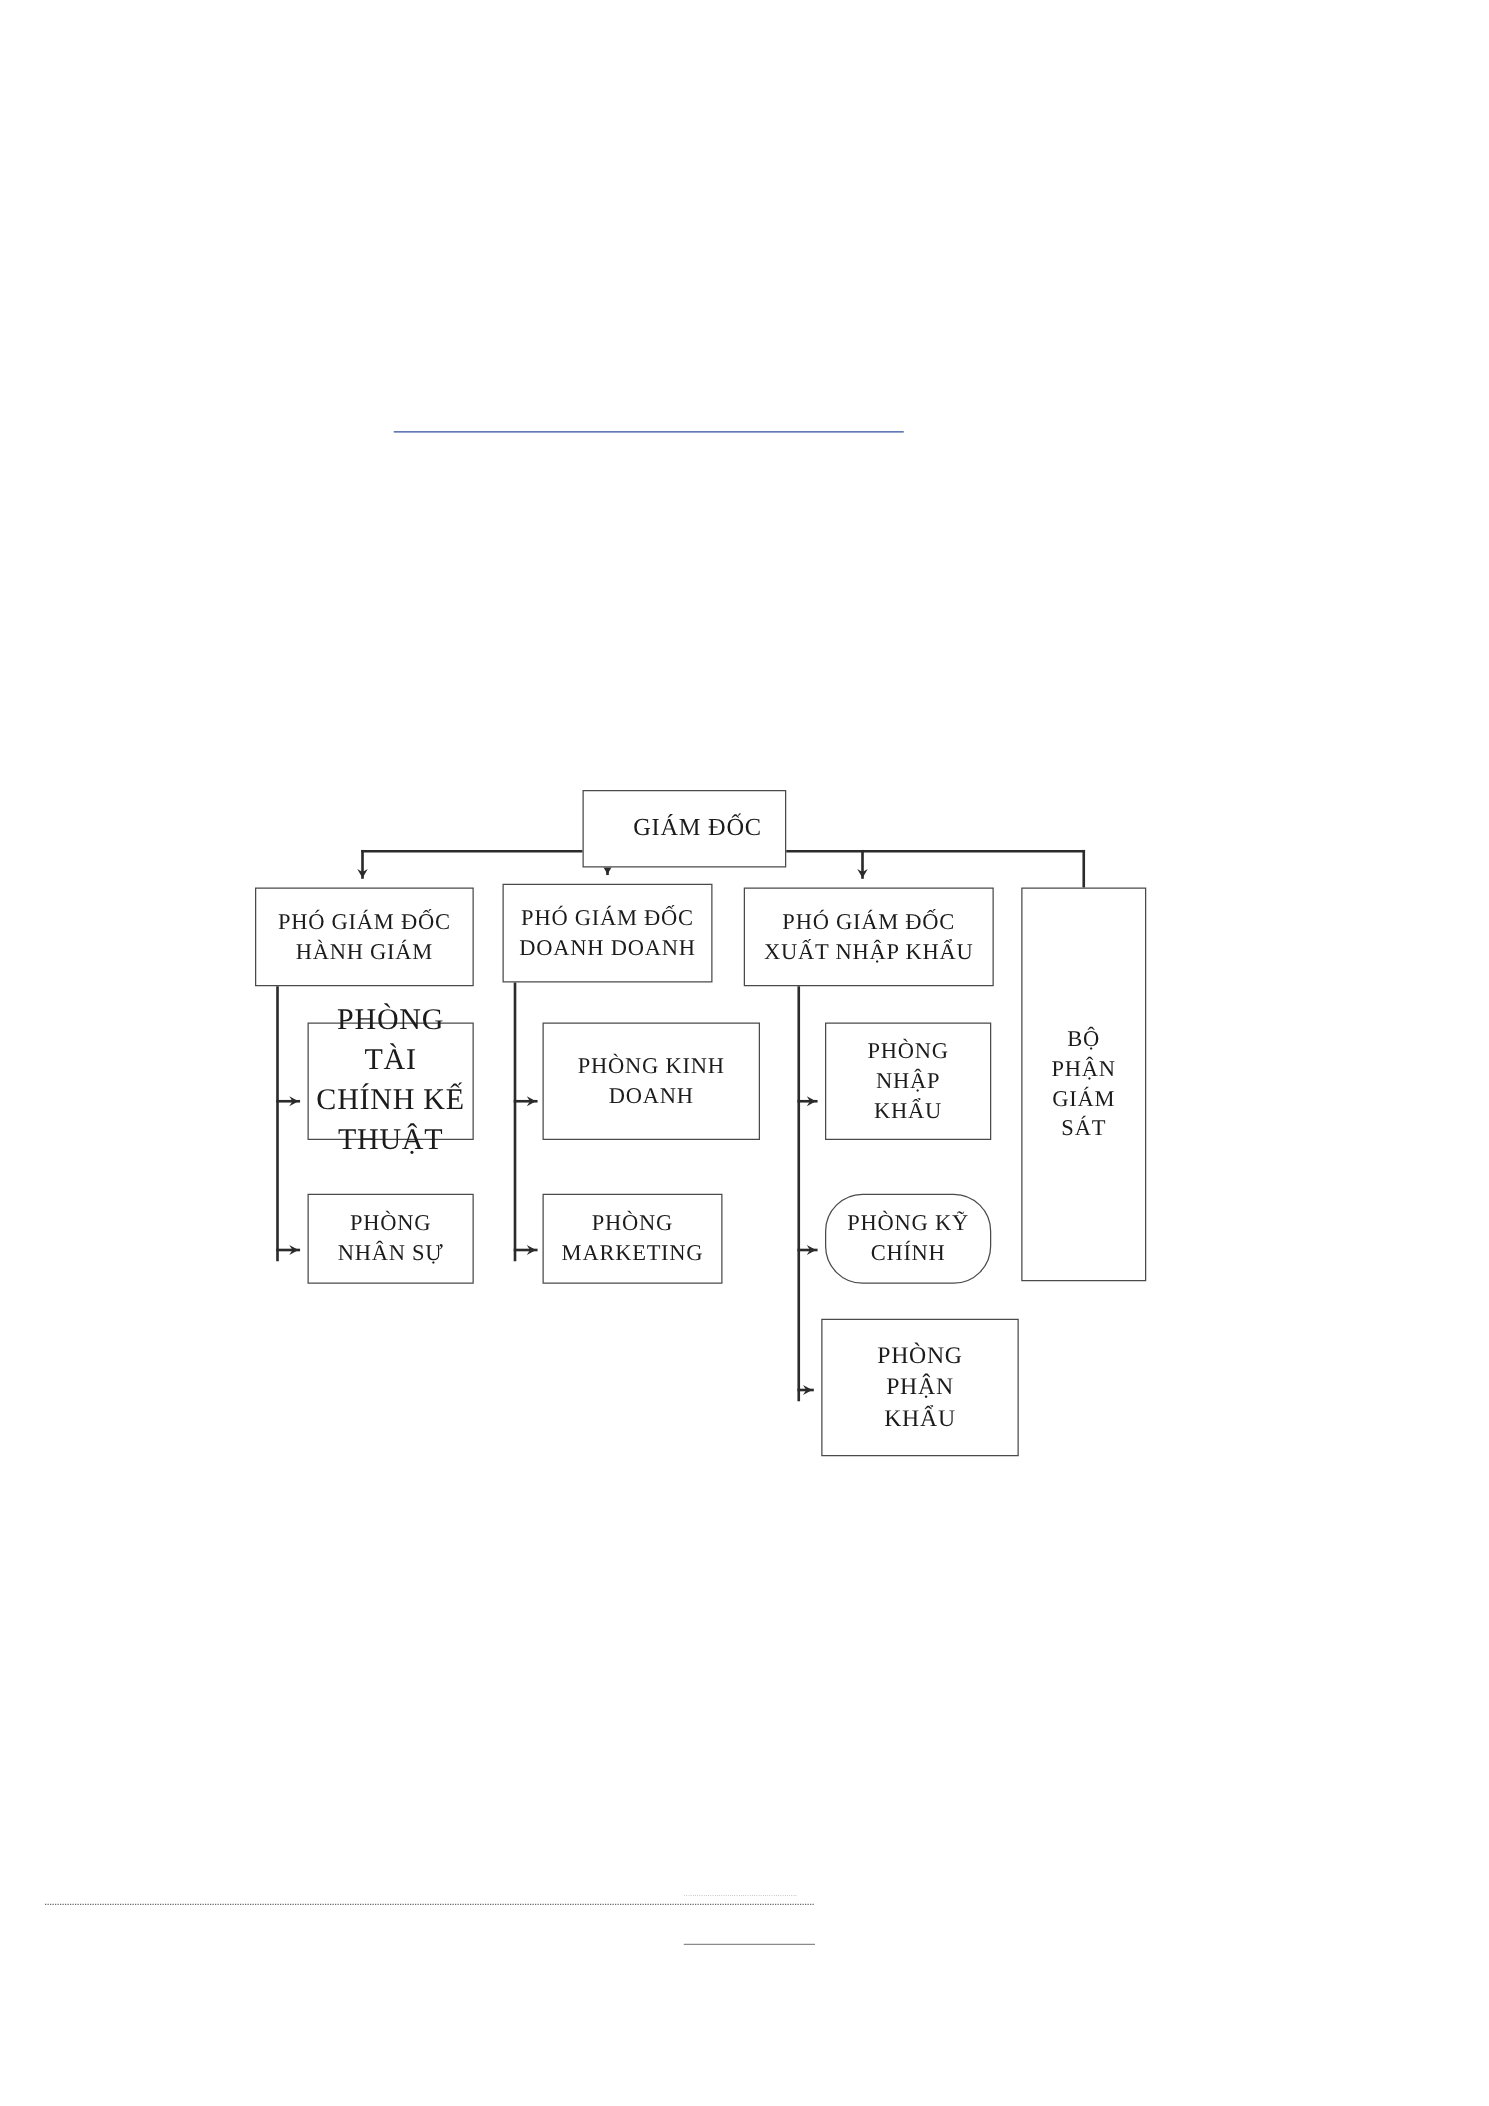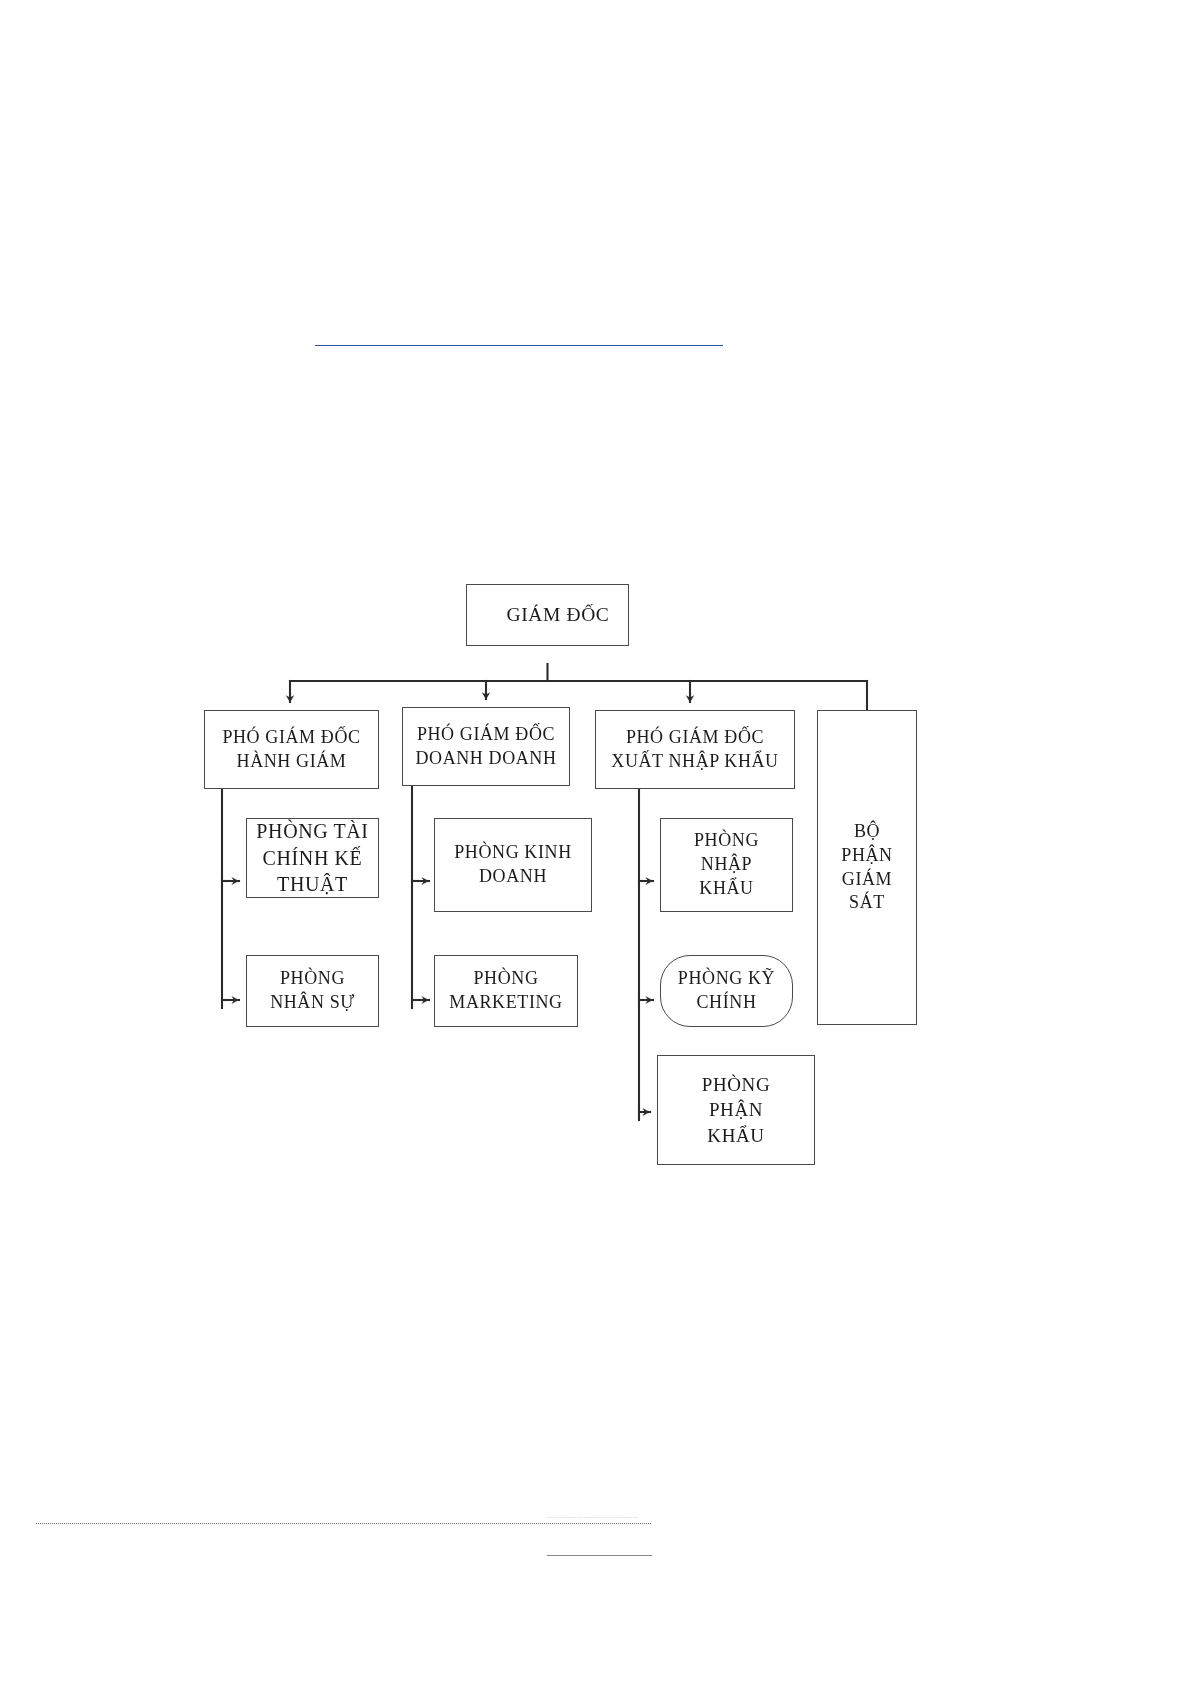--- a/index.html
+++ b/index.html
@@ -75,32 +75,32 @@
     justify-content: center;
     text-align: center;
     letter-spacing: 0.6px;
     color: #1b1b1b;
     line-height: 1.33;
     padding: 2px 4px;
     z-index: 3;
   }
   .node span { display: block; width: 100%; }
 
-  .n-director   { left: 466px; top: 584px;  width: 163px; height: 62px;  font-size: 19.5px; padding-left: 25px; }
+  .n-director   { left: 466px; top: 632px;  width: 163px; height: 62px;  font-size: 19.5px; padding-left: 25px; }
 
   .n-vp1 { left: 204px; top: 710px; width: 175px; height: 79px; font-size: 18px; }
   .n-vp2 { left: 402px; top: 707px; width: 168px; height: 79px; font-size: 18px; }
   .n-vp3 { left: 595px; top: 710px; width: 200px; height: 79px; font-size: 18px; }
 
   .n-watch { left: 817px; top: 710px; width: 100px; height: 315px; font-size: 18px; }
 
-  .n-fin  { left: 246px; top: 818px; width: 133px; height: 80px; font-size: 20px; }
+  .n-fin  { left: 246px; top: 818px; width: 133px; height: 94px; font-size: 24px; }
   .n-hr   { left: 246px; top: 955px; width: 133px; height: 72px; font-size: 18px; }
 
-  .n-sales { left: 434px; top: 818px; width: 158px; height: 94px; font-size: 18px; }
+  .n-sales { left: 434px; top: 818px; width: 174px; height: 94px; font-size: 18px; }
   .n-mkt   { left: 434px; top: 955px; width: 144px; height: 72px; font-size: 18px; }
 
   .n-imp  { left: 660px; top: 818px; width: 133px; height: 94px; font-size: 18px; }
   .n-tech { left: 660px; top: 955px; width: 133px; height: 72px; font-size: 18px; border-radius: 30px; }
   .n-exp  { left: 657px; top: 1055px; width: 158px; height: 110px; font-size: 19px; }
 
   svg.connectors {
     position: absolute;
     left: 0; top: 0;
     width: 1191px; height: 1685px;

